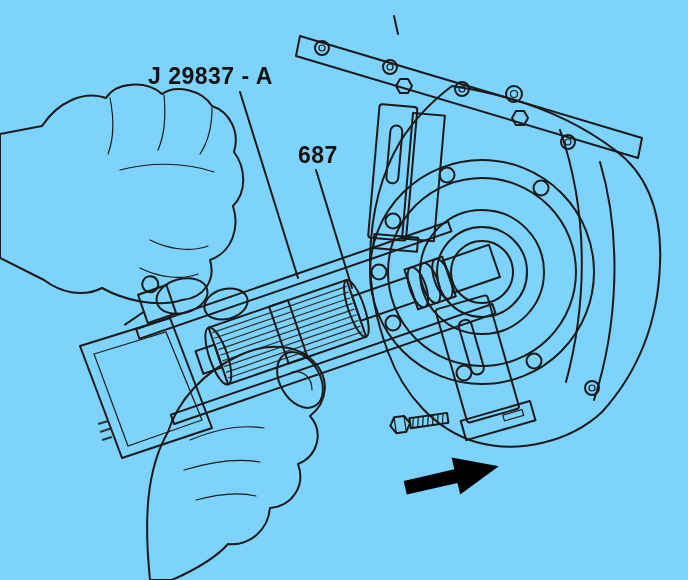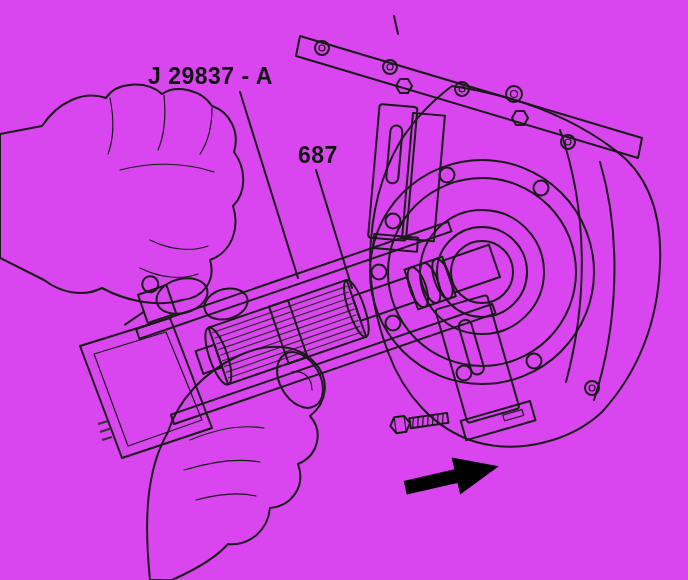--- a/index.html
+++ b/index.html
@@ -1,19 +1,19 @@
 <!DOCTYPE html>
 <html><head>
 <meta charset="utf-8">
 <style>
   html,body{margin:0;padding:0;background:#ffffff;}
   .stage{
     position:relative;
     width:688px;height:580px;
-    background:#d946ef;
+    background:#7dd3fc;
     overflow:hidden;
     font-family:"Liberation Sans", sans-serif;
   }
   svg{display:block;}
   .lbl{
     font-family:"Liberation Sans", sans-serif;
     font-weight:bold;
     font-size:23px;
     fill:#111111;
     letter-spacing:0.5px;

